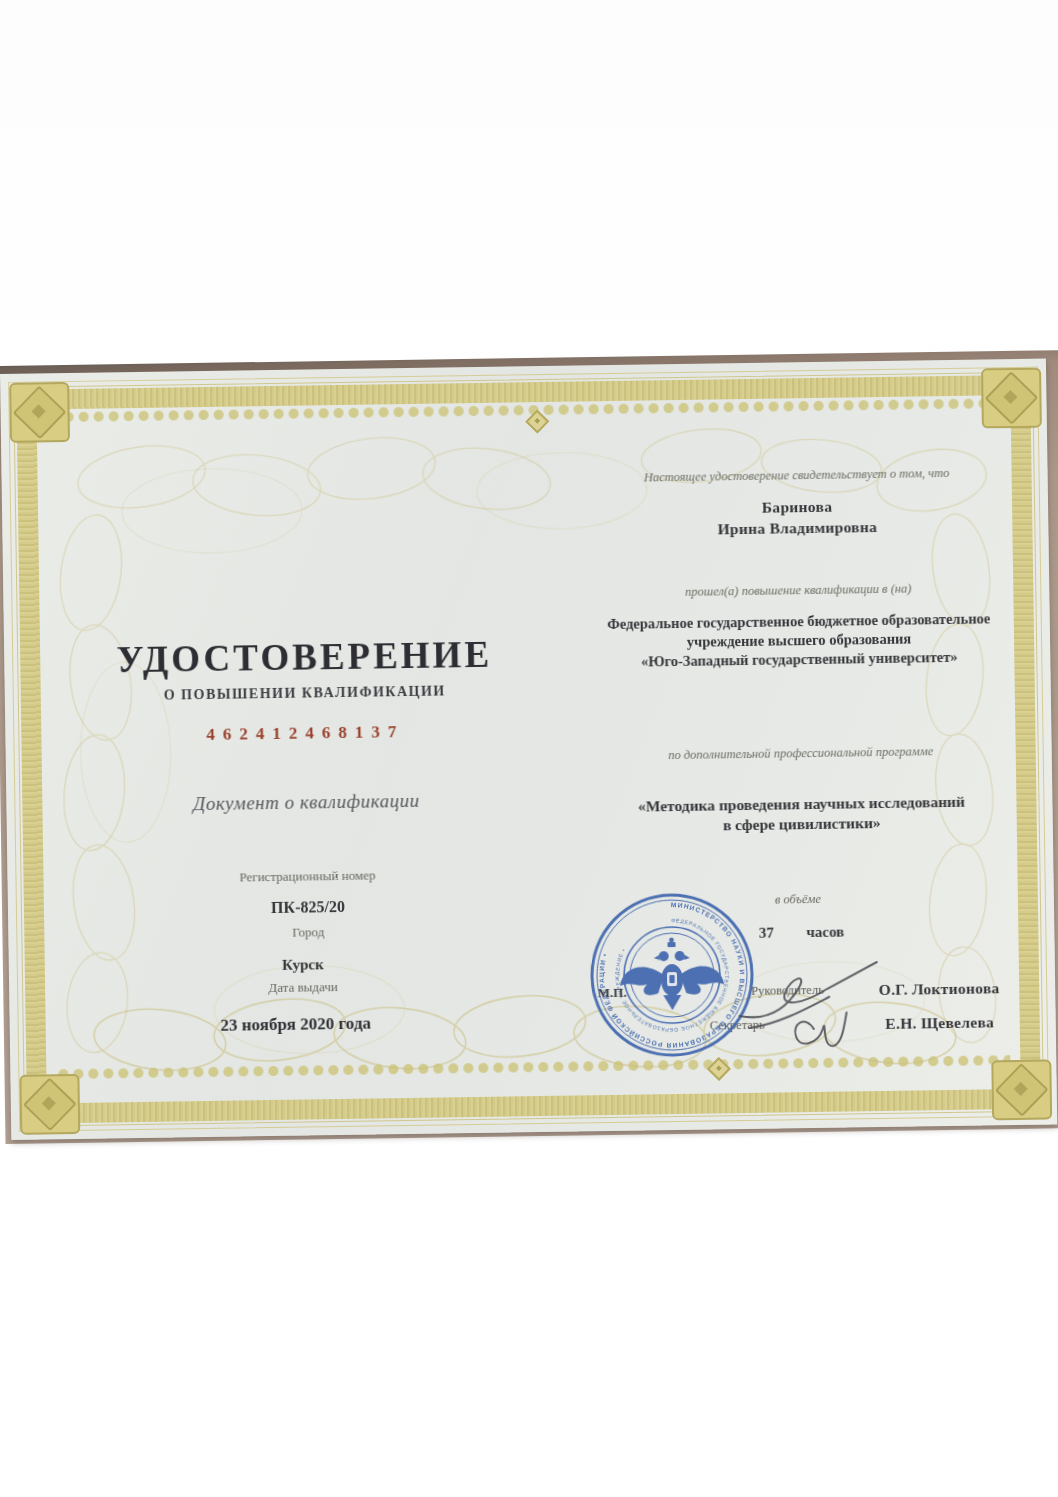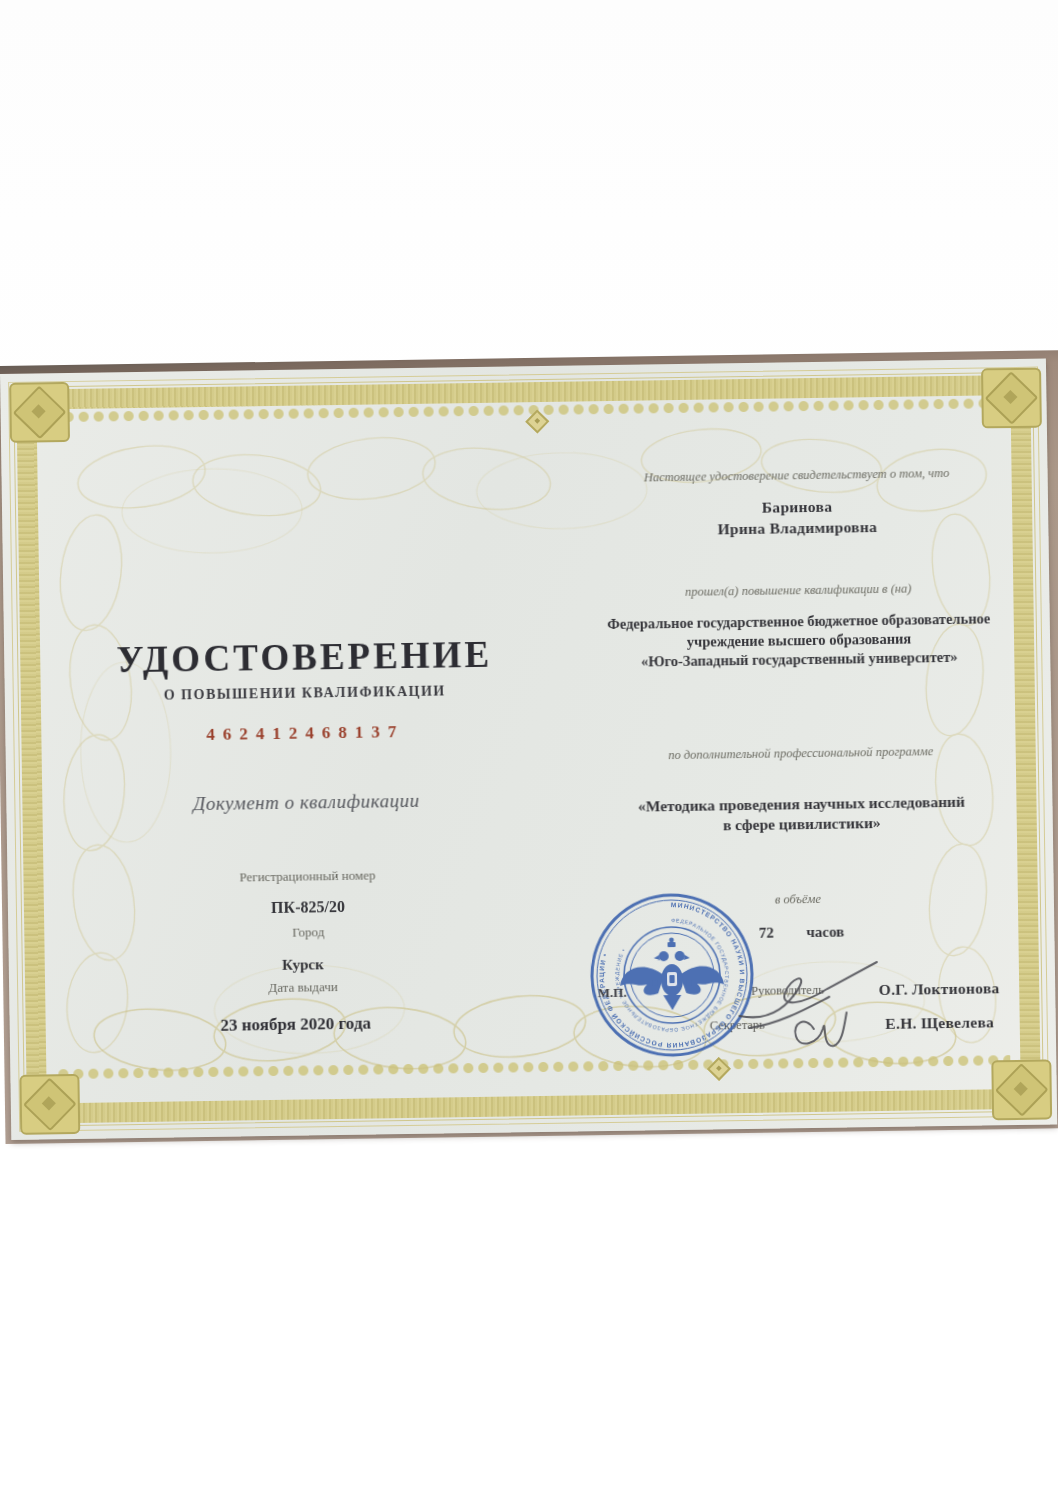--- a/index.html
+++ b/index.html
@@ -147,21 +147,21 @@
     <div class="t name-line" style="left:565px;top:136px;width:460px;">Баринова</div>
     <div class="t name-line" style="left:565px;top:157px;width:460px;">Ирина Владимировна</div>
     <div class="t label-i" style="left:565px;top:221px;width:460px;font-size:12.5px;">прошел(а) повышение квалификации в (на)</div>
     <div class="t inst-line" style="left:555px;top:250px;width:480px;">Федеральное государственное бюджетное образовательное</div>
     <div class="t inst-line" style="left:555px;top:269px;width:480px;">учреждение высшего образования</div>
     <div class="t inst-line" style="left:555px;top:288px;width:480px;">«Юго-Западный государственный университет»</div>
     <div class="t label-i" style="left:565px;top:384px;width:460px;font-size:12.5px;">по дополнительной профессиональной программе</div>
     <div class="t prog-line" style="left:555px;top:432px;width:480px;">«Методика проведения научных исследований</div>
     <div class="t prog-line" style="left:555px;top:452px;width:480px;">в сфере цивилистики»</div>
     <div class="t label-i" style="left:610px;top:530px;width:360px;font-size:12.5px;">в объёме</div>
-    <div class="t bold-sm" style="left:738px;top:562px;width:40px;">72</div>
+    <div class="t bold-sm" style="left:738px;top:562px;width:40px;">37</div>
     <div class="t bold-sm" style="left:782px;top:562px;width:70px;">часов</div>
 
     <div class="t sig-label" style="left:742px;top:621px;width:110px;text-align:left;">Руководитель</div>
     <div class="t sig-label" style="left:700px;top:655px;width:110px;text-align:left;">Секретарь</div>
     <div class="t name-line" style="left:850px;top:620px;width:160px;">О.Г. Локтионова</div>
     <div class="t name-line" style="left:850px;top:654px;width:160px;">Е.Н. Щевелева</div>
 
     <svg width="190" height="190" viewBox="0 0 190 190" style="position:absolute;left:568px;top:516px;opacity:.9;">
       <defs>
         <path id="rOut" d="M 95 27 A 68 68 0 1 1 94.9 27"></path>

